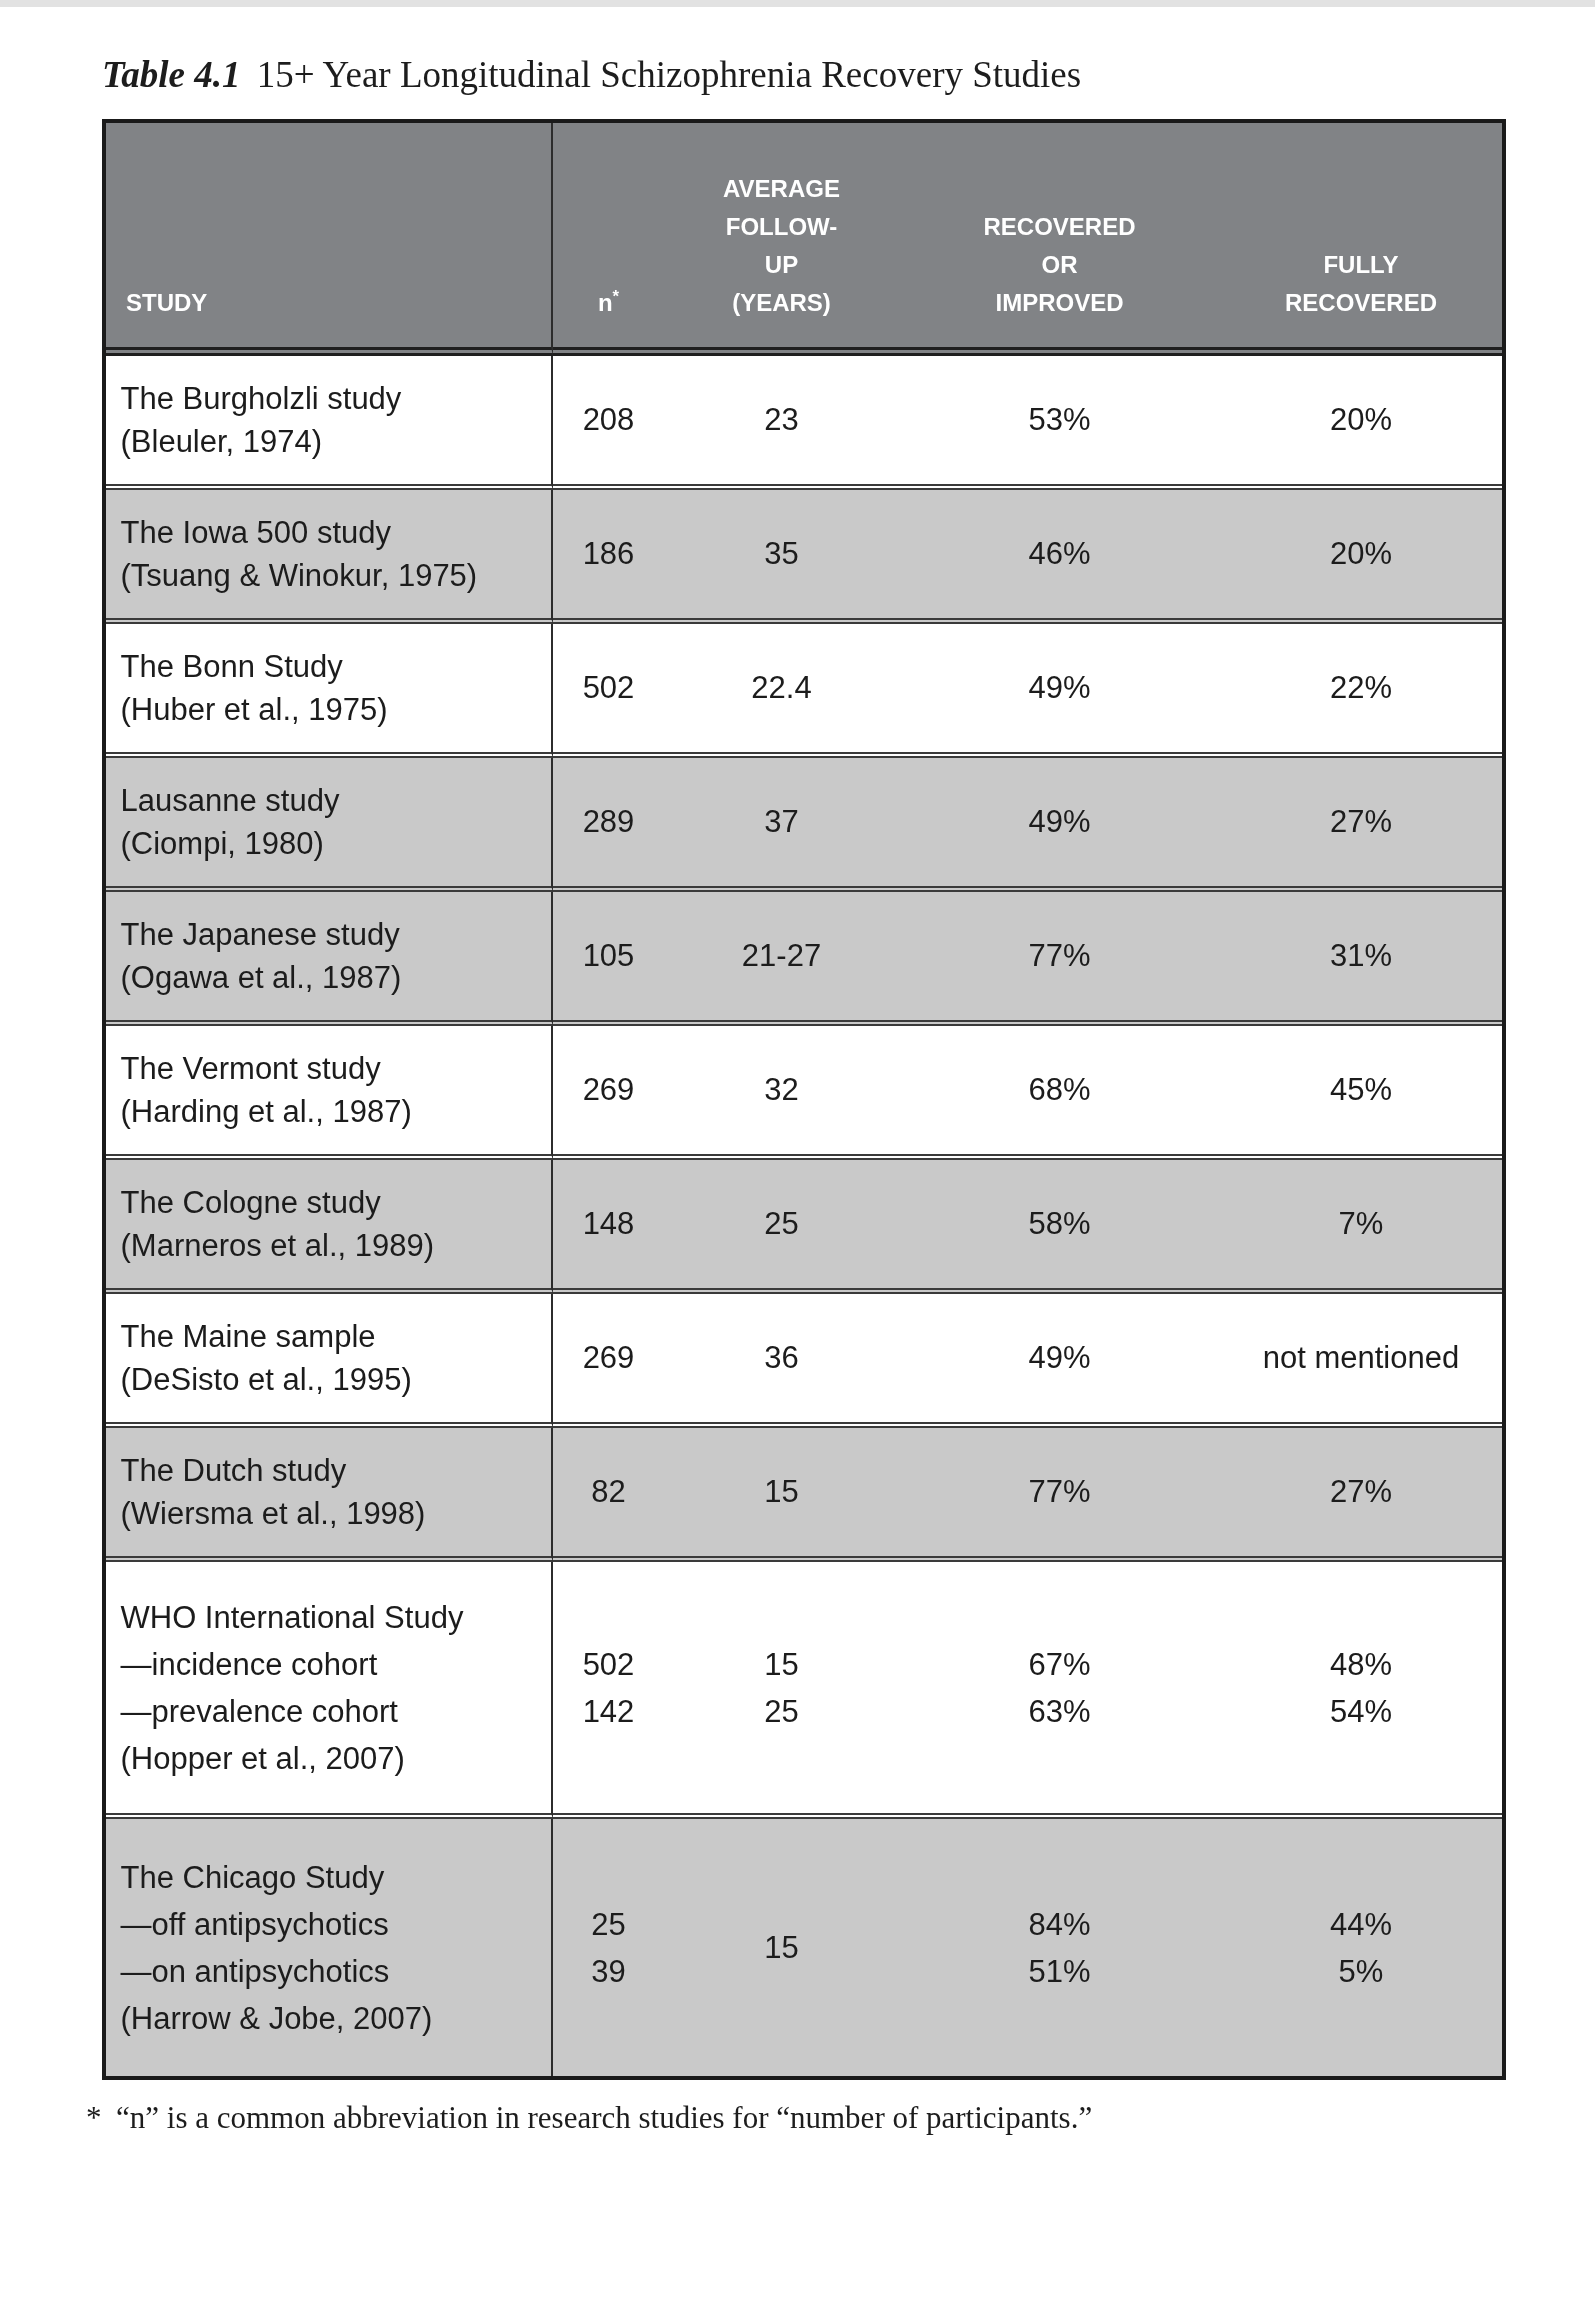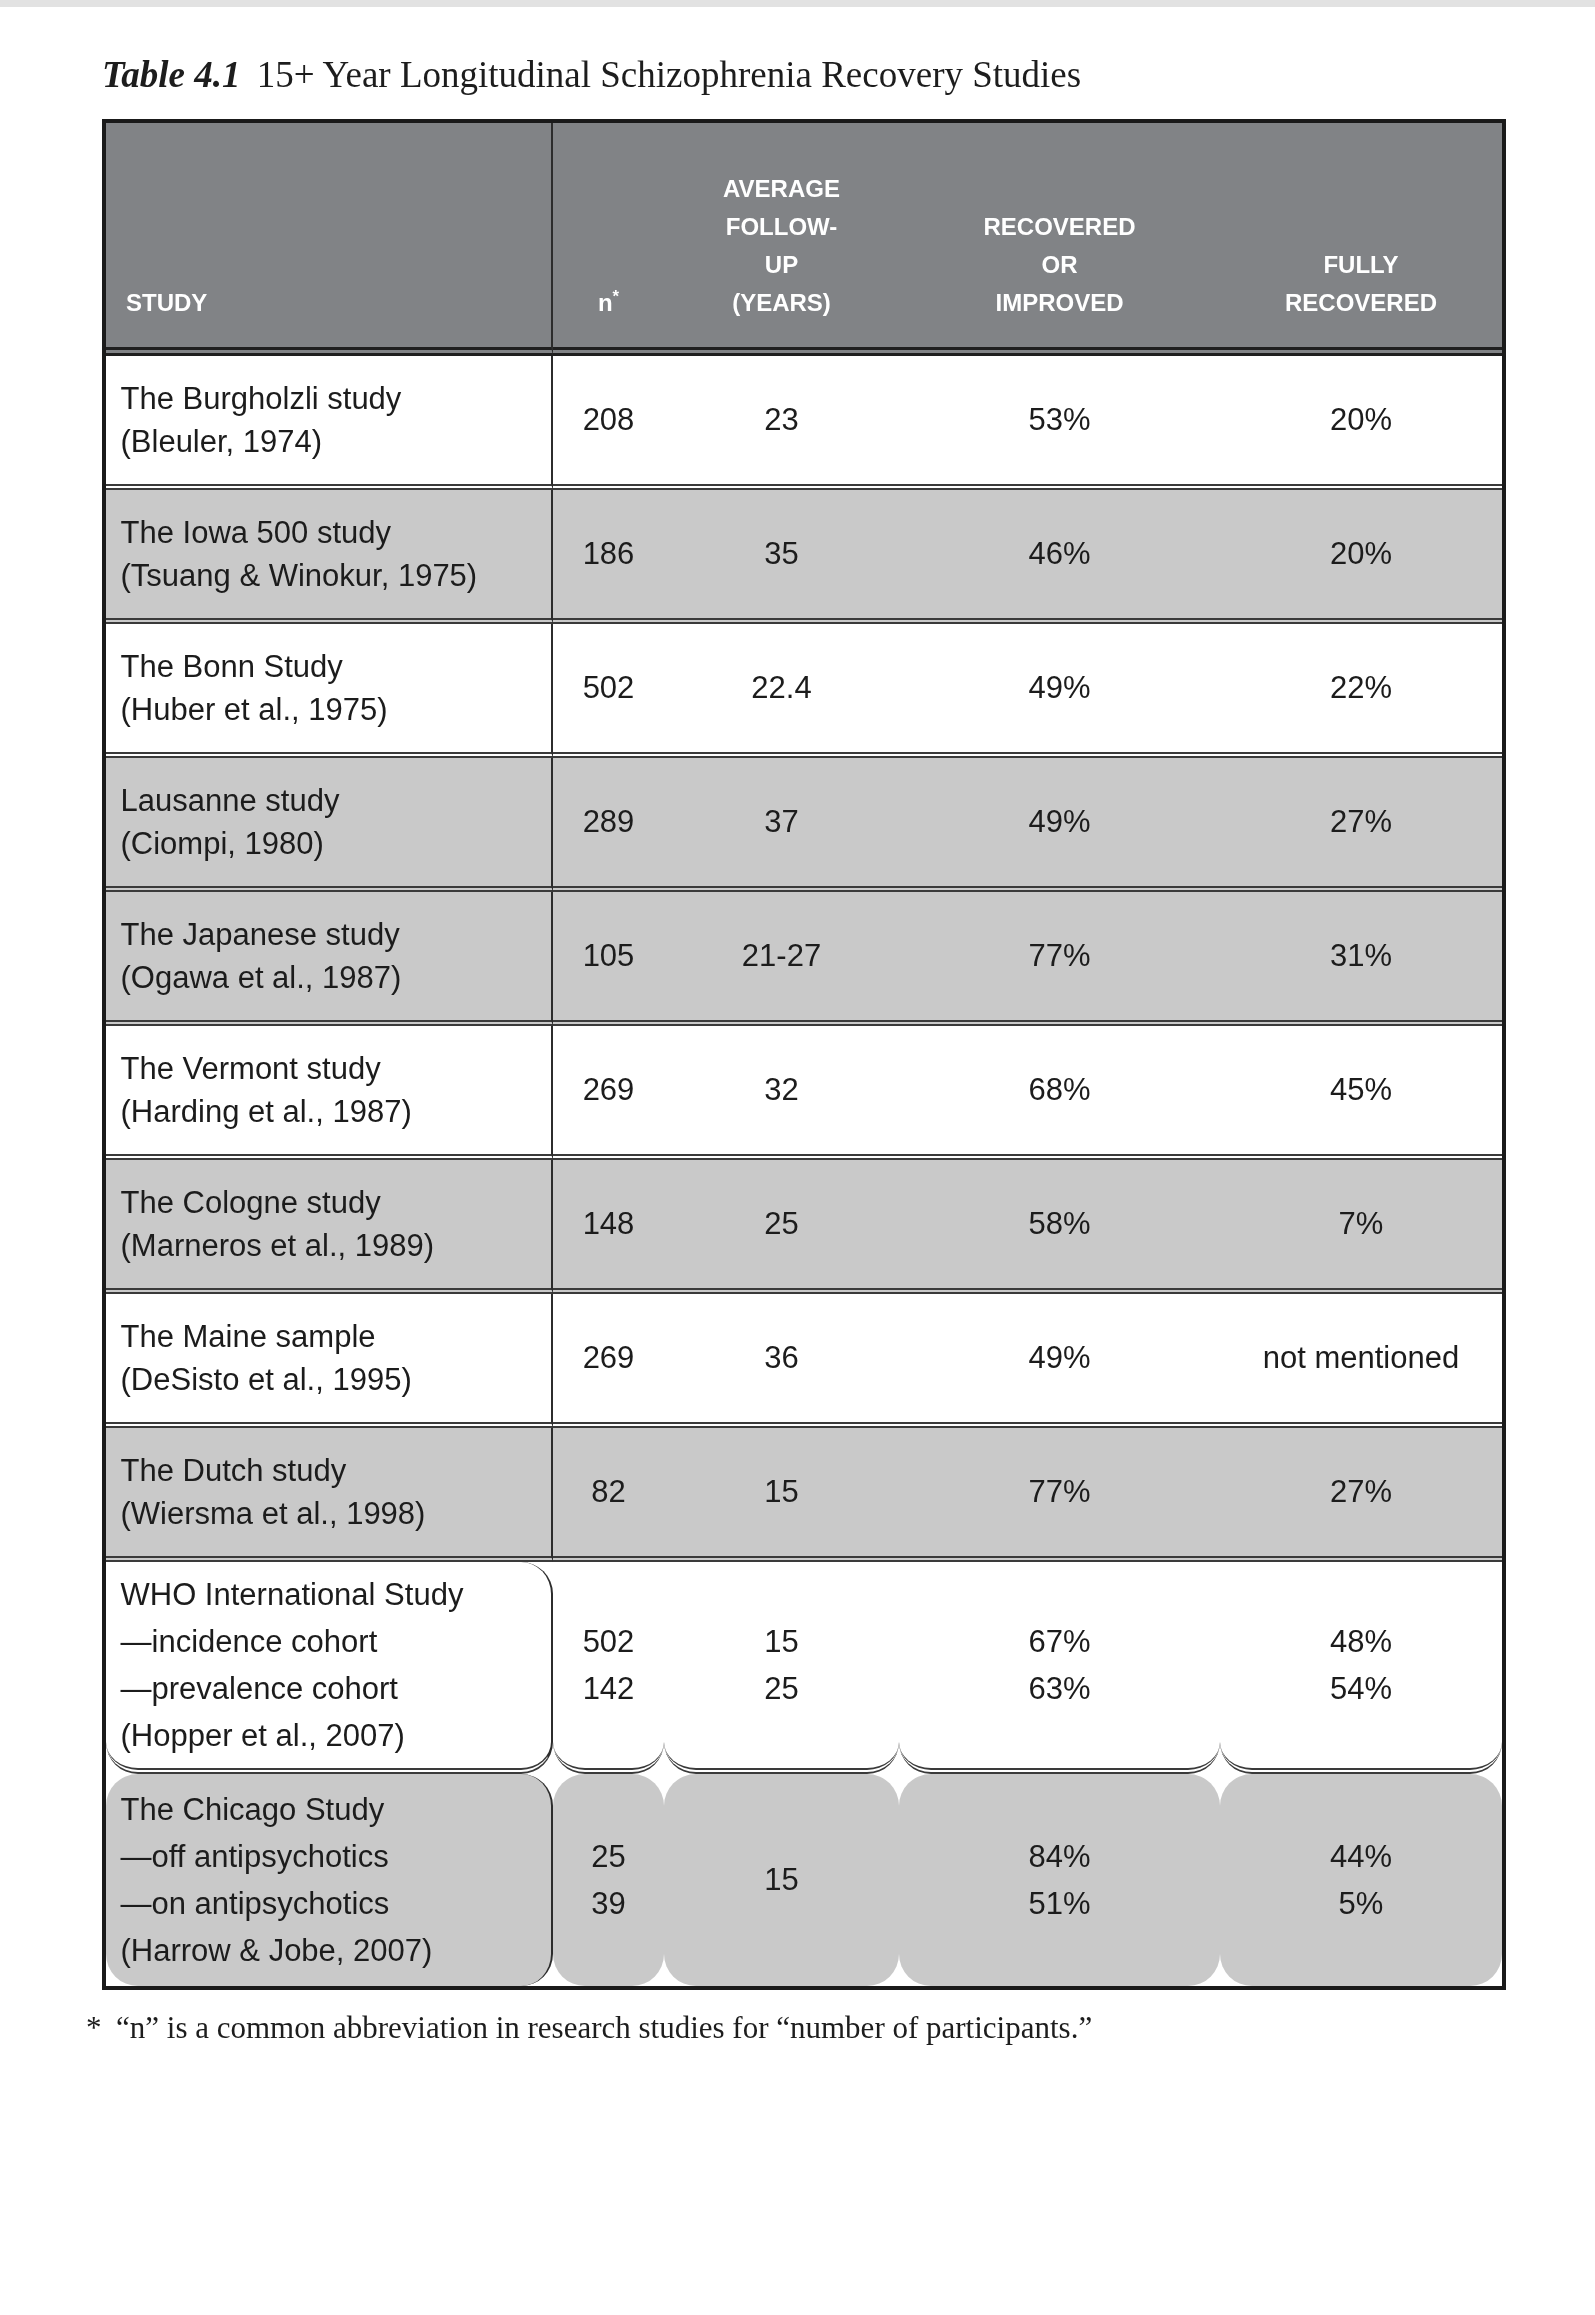--- a/index.html
+++ b/index.html
@@ -84,21 +84,21 @@
   }
   tbody tr:last-child td { border-bottom: none; }
   tbody tr.shade td { background: #c9c9c9; }
   td.study {
     text-align: left;
     padding-left: 14.5px;
     margin-left: 24px;
   }
   .r-std td { height: 134px; }
   .r-med td { height: 172px; }
-  .r-tall td { height: 212px; border-radius: 32px; }
+  .r-tall td { height: 257px; }
   .r-std .sline, .r-med .sline { line-height: 43px; }
   .r-tall .sline { line-height: 47px; height: 47px; }
   .slot { height: 47px; line-height: 47px; }
   
   .footnote {
     margin: 18px 0 0 86px;
     font-family: "Liberation Serif", serif;
     font-size: 31px;
     line-height: 40px;
     color: #1d1d1d;

